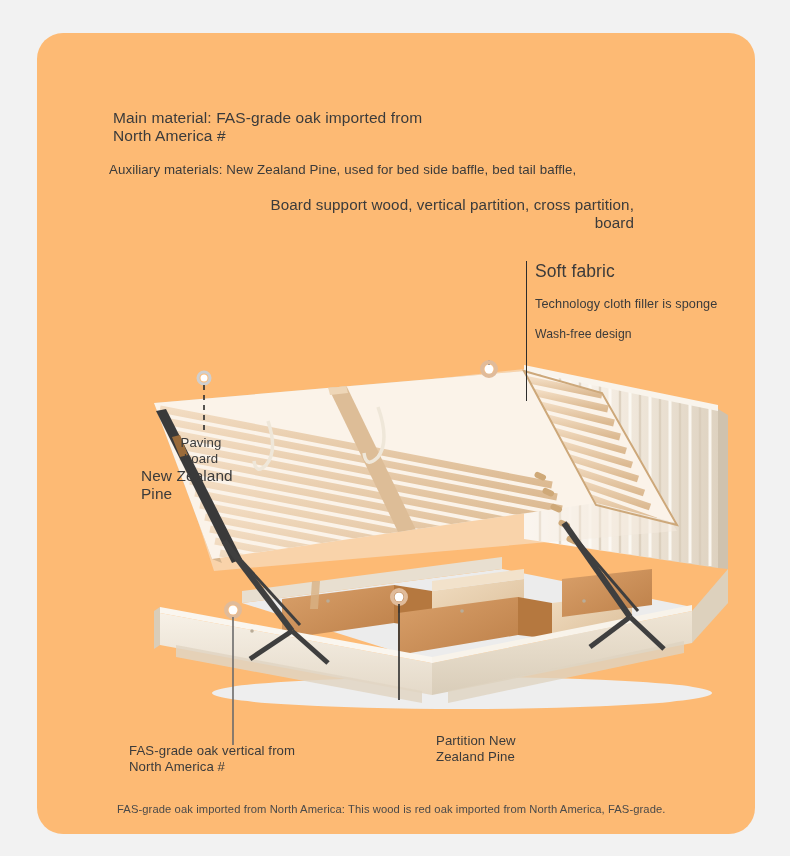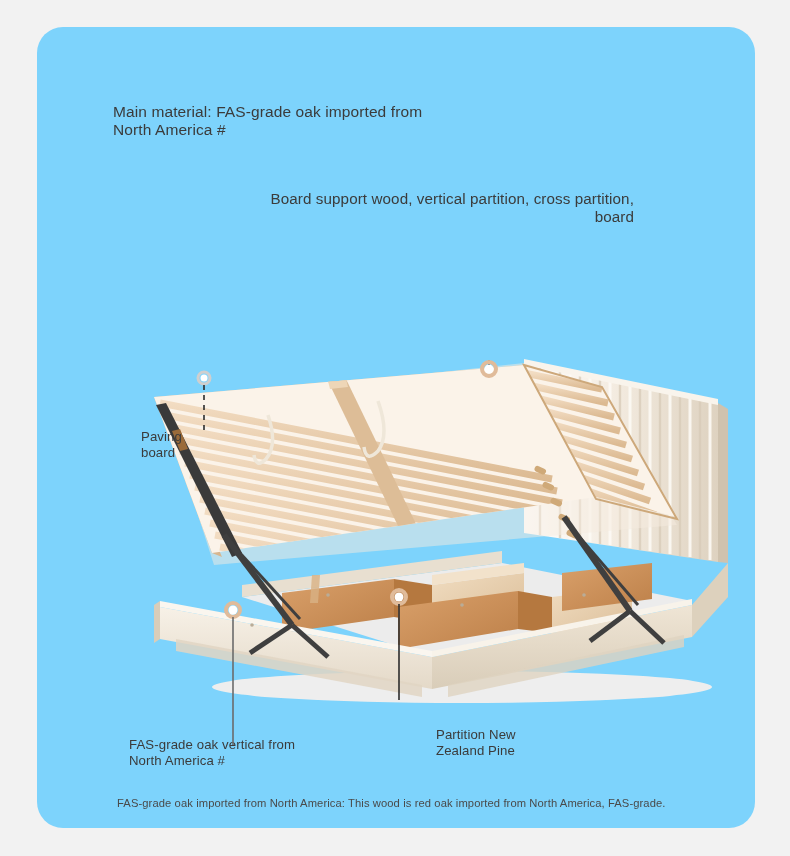--- a/index.html
+++ b/index.html
@@ -13,24 +13,24 @@
   #page {
     position: relative;
     width: 790px;
     height: 856px;
     background: #f2f2f2;
     overflow: hidden;
   }
   #card {
     position: absolute;
     left: 37px;
-    top: 27px;
+    top: 33px;
     width: 718px;
     height: 801px;
-    background: #7dd3fc;
+    background: #fdba74;
     border-radius: 26px;
   }
   .txt {
     position: absolute;
     color: #3b3b3b;
     line-height: 1.18;
     white-space: pre-line;
     letter-spacing: 0.1px;
   }
   #main-material {
@@ -85,20 +85,21 @@
     font-size: 12.2px;
     color: #3b3b3b;
     white-space: nowrap;
   }
   
   #paving-board {
     left: 104px;
     top: 402px;
     width: 120px;
     font-size: 13.2px;
+    text-align: center;
   }
   #paving-sub {
     left: 104px;
     top: 434px;
     width: 130px;
     font-size: 15.4px;
   }
   #fas-oak-label {
     left: 92px;
     top: 710px;
@@ -136,20 +137,21 @@
 </style>
 </head>
 <body>
 
 <div id="page">
   <div id="card">
 
     <div class="txt" id="main-material">Main material: FAS-grade oak imported from
 North America #</div>
 
+    <div class="txt" id="aux-materials">Auxiliary materials: New Zealand Pine, used for bed side baffle, bed tail baffle,</div>
 
     <div class="txt" id="board-support">Board support wood, vertical partition, cross partition,
 board</div>
 
     <svg id="bed-svg" viewBox="0 0 600 360">
       <defs>
         <linearGradient id="gFabric" x1="0" y1="0" x2="0" y2="1">
           <stop offset="0%" stop-color="#f6f0e6"></stop>
           <stop offset="100%" stop-color="#e2d7c6"></stop>
         </linearGradient>
@@ -327,23 +329,30 @@
       </g>
 
       <g fill="#b9ac98">
         <circle cx="196" cy="238" r="1.8"></circle>
         <circle cx="330" cy="248" r="1.8"></circle>
         <circle cx="452" cy="238" r="1.8"></circle>
         <circle cx="120" cy="268" r="1.8"></circle>
       </g>
     </svg>
 
+    <div id="soft-fabric-block">
+      <div class="txt" id="soft-fabric-title">Soft fabric</div>
+      <div class="txt" id="soft-fabric-line1">Technology cloth filler is sponge</div>
+      <div class="txt" id="soft-fabric-line2">Wash-free design</div>
+    </div>
 
     <div class="txt" id="paving-board">Paving
 board</div>
+    <div class="txt" id="paving-sub">New Zealand
+Pine</div>
 
     <div class="txt" id="fas-oak-label">FAS-grade oak vertical from
 North America #</div>
 
     <div class="txt" id="partition-label">Partition New
 Zealand Pine</div>
 
     <div class="txt" id="footnote">FAS-grade oak imported from North America: This wood is red oak imported from North America, FAS-grade.</div>
   </div>
 

